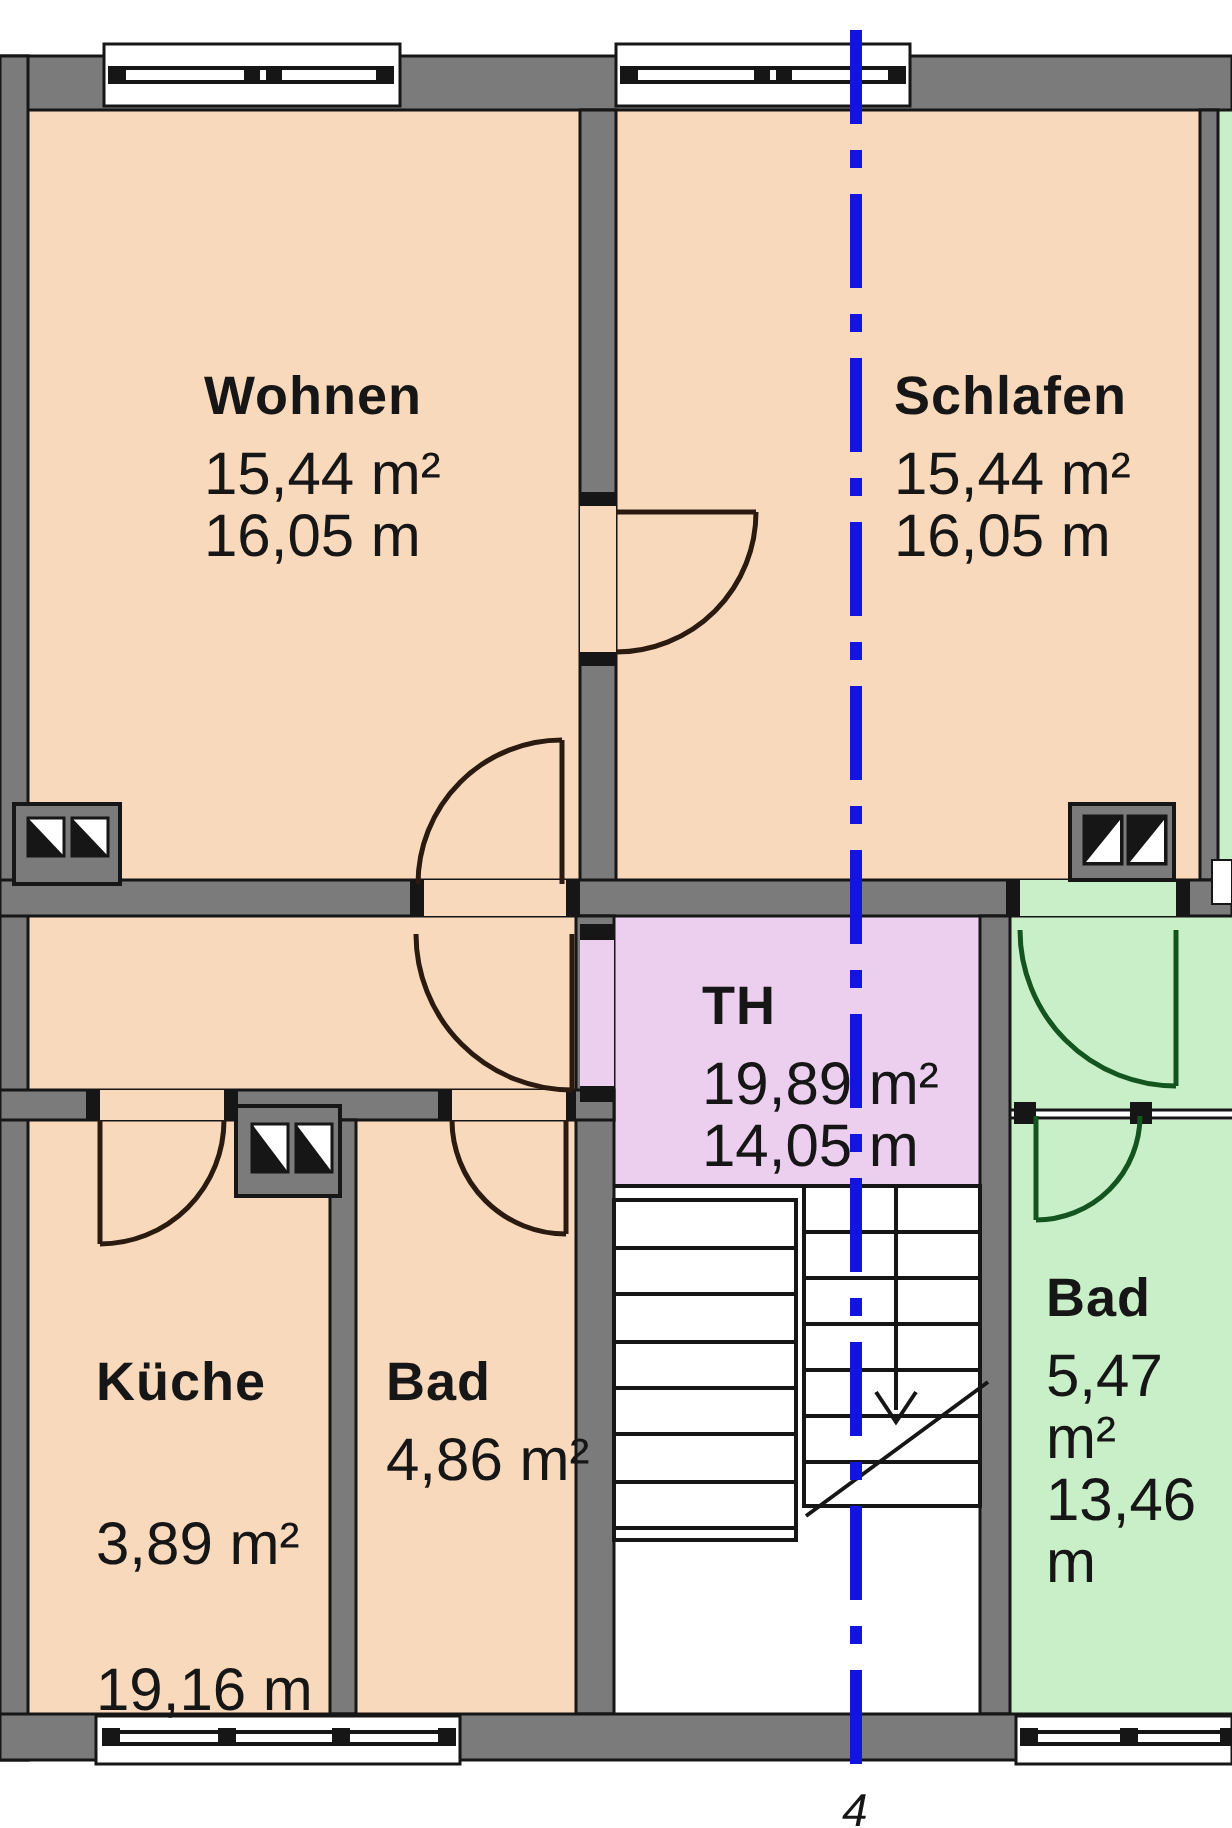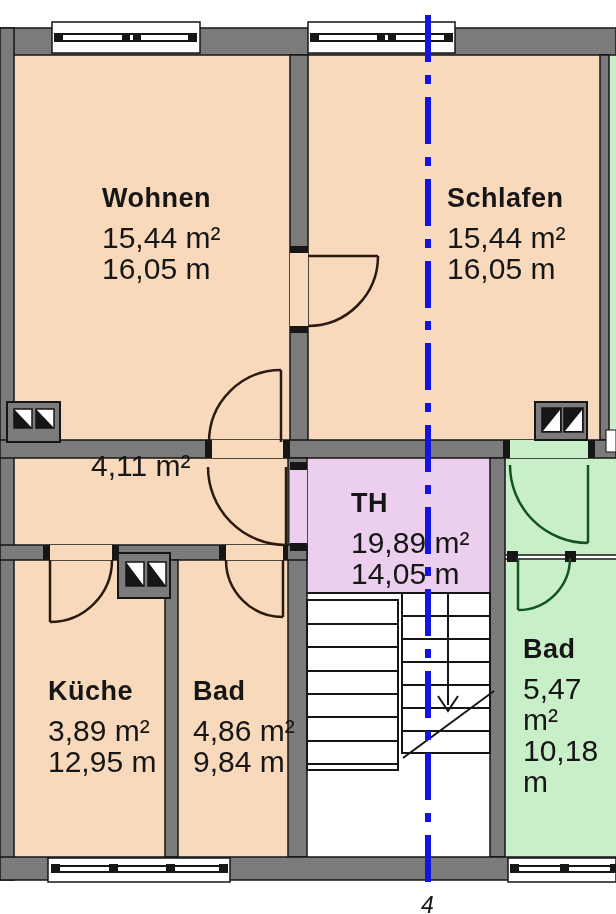--- a/index.html
+++ b/index.html
@@ -209,42 +209,40 @@
     <span class="val">16,05 m</span>
   </div>
 
   <div class="room-label" style="left:447px;top:183px;">
     <span class="name">Schlafen</span>
     <span class="val">15,44 m²</span>
     <span class="val">16,05 m</span>
   </div>
 
   <div class="room-label" style="left:91px;top:450px;">
-    <span class="val">4,11 m²</span>
   </div>
 
   <div class="room-label" style="left:351px;top:488px;justify-content:space-between;">
     <span class="name">TH</span>
     <span class="val">19,89 m²</span>
     <span class="val">14,05 m</span>
   </div>
 
-  <div class="room-label" style="left:48px;top:676px;">
+  <div class="room-label" style="left:48px;top:676px;gap:42px;">
     <span class="name">Küche</span>
     <span class="val">3,89 m²</span>
-    <span class="val">12,95 m</span>
+    <span class="val">19,16 m</span>
   </div>
 
   <div class="room-label" style="left:193px;top:676px;">
     <span class="name">Bad</span>
     <span class="val">4,86 m²</span>
-    <span class="val">9,84 m</span>
   </div>
 
   <div class="room-label" style="left:523px;top:634px;">
     <span class="name">Bad</span>
     <span class="val">5,47 m²</span>
-    <span class="val">10,18 m</span>
+    <span class="val">13,46 m</span>
   </div>
 
   <div class="section-label" style="left:421px;top:893px;">4</div>
 
 </div>
 
 </body></html>

